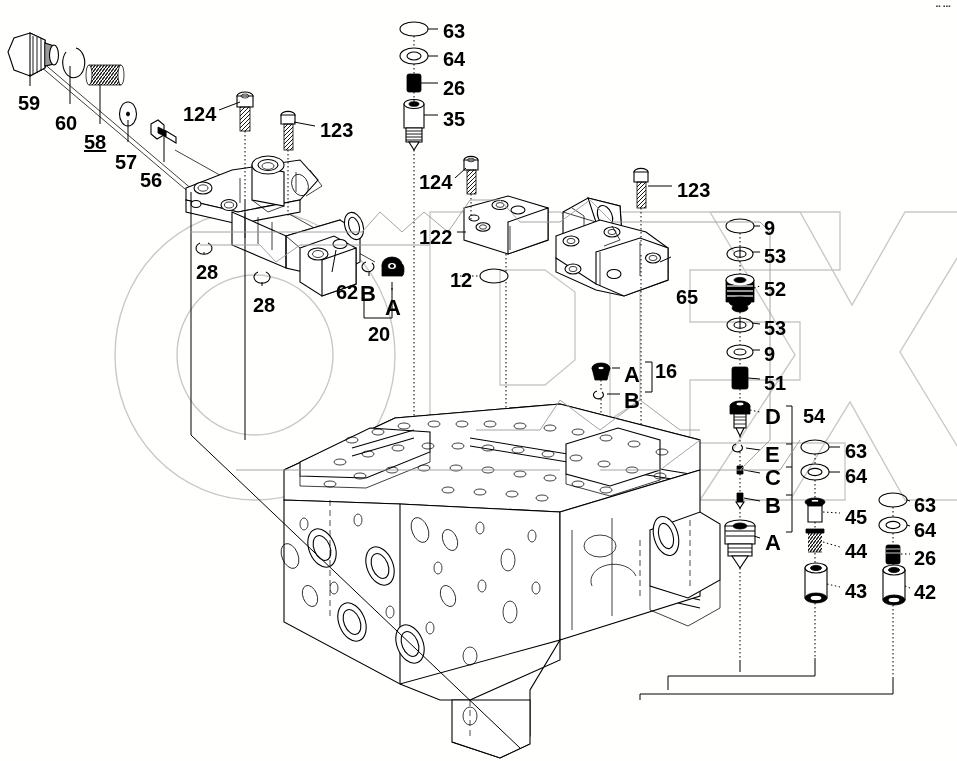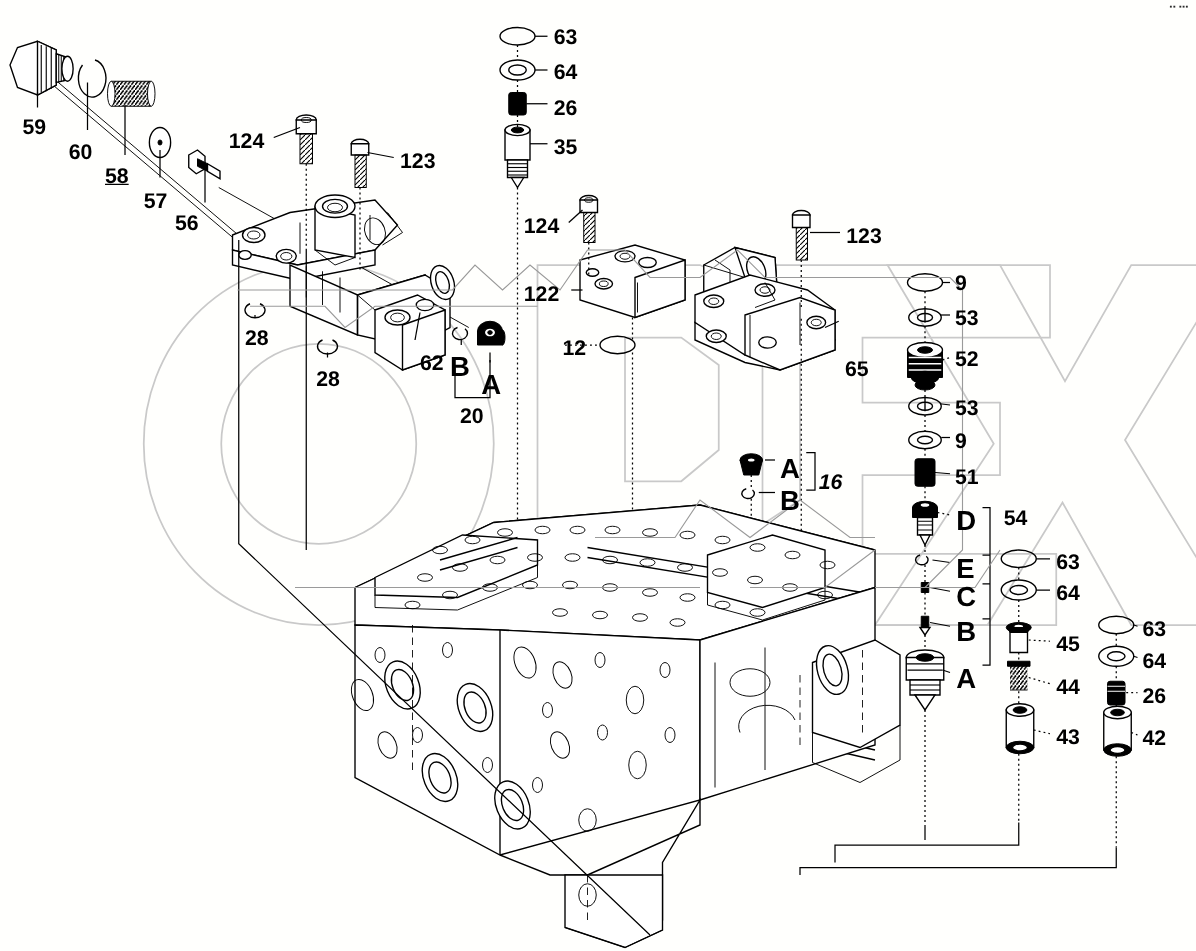--- a/index.html
+++ b/index.html
@@ -12,21 +12,21 @@
     position:relative;
     width:957px;
     height:761px;
     background:#fffffd;
     overflow:hidden;
   }
   #sheet svg{position:absolute;left:0;top:0;}
   .lbl{
     position:absolute;
     font-family:"Liberation Sans", sans-serif;
-    font-size:17px;
+    font-size:20px;
     font-weight:700;
     color:#000;
     letter-spacing:0px;
     line-height:1;
     white-space:nowrap;
     user-select:none;
   }
   .lbl.alpha{font-size:22px;}
   .corner-mark{
     position:absolute;
@@ -648,21 +648,21 @@
       <div class="lbl" style="left: 677px; top: 180px;">123</div>
       <div class="lbl" style="left: 676px; top: 251px; margin-top: 36px;">65</div>
       <div class="lbl" style="left: 764px; top: 218px;">9</div>
       <div class="lbl" style="left: 764px; top: 246px;">53</div>
       <div class="lbl" style="left: 764px; top: 279px;">52</div>
       <div class="lbl" style="left: 764px; top: 318px;">53</div>
       <div class="lbl" style="left: 764px; top: 344px;">9</div>
       <div class="lbl" style="left: 764px; top: 373px;">51</div>
       <div class="lbl alpha" style="left: 624px; top: 364px;">A</div>
       <div class="lbl alpha" style="left: 624px; top: 390px;">B</div>
-      <div class="lbl" style="left: 655px; top: 377px; font-style: italic;">16</div>
+      <div class="lbl" style="left: 655px; top: 361px;">16</div>
       <div class="lbl alpha" style="left: 765px; top: 406px;">D</div>
       <div class="lbl alpha" style="left: 765px; top: 444px;">E</div>
       <div class="lbl alpha" style="left: 765px; top: 467px;">C</div>
       <div class="lbl alpha" style="left: 765px; top: 495px;">B</div>
       <div class="lbl alpha" style="left: 765px; top: 532px;">A</div>
       <div class="lbl" style="left: 803px; top: 406px;">54</div>
       <div class="lbl" style="left: 845px; top: 441px;">63</div>
       <div class="lbl" style="left: 845px; top: 466px;">64</div>
       <div class="lbl" style="left: 845px; top: 507px;">45</div>
       <div class="lbl" style="left: 845px; top: 541px;">44</div>

